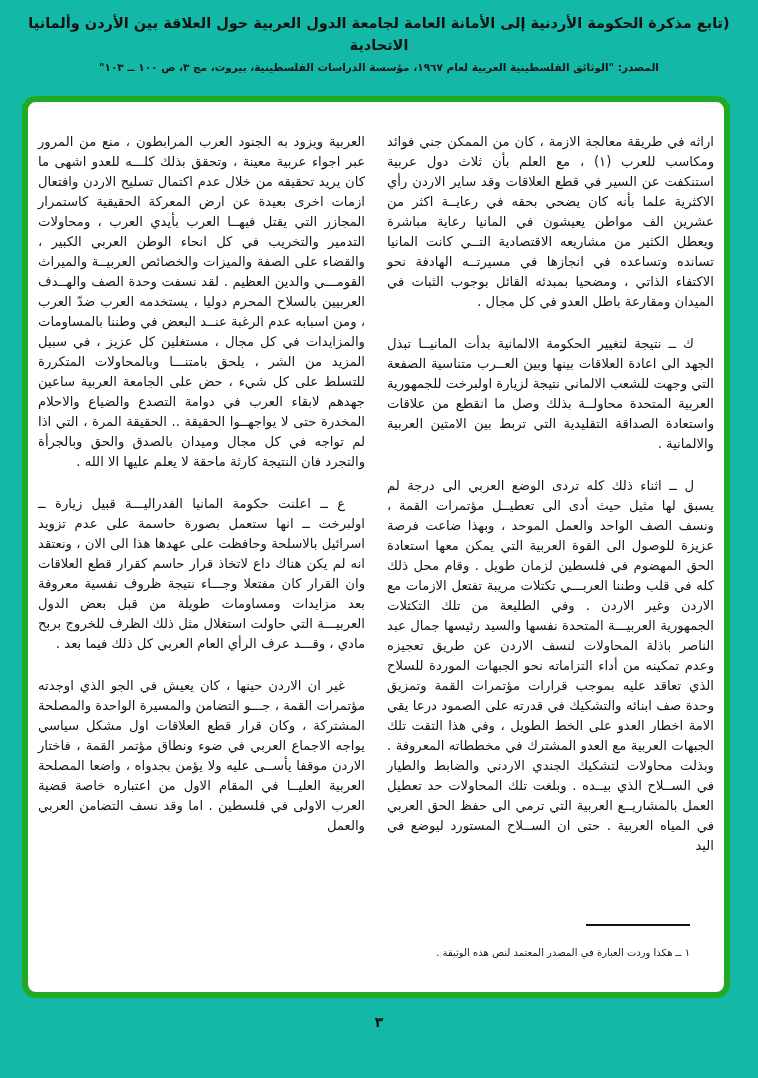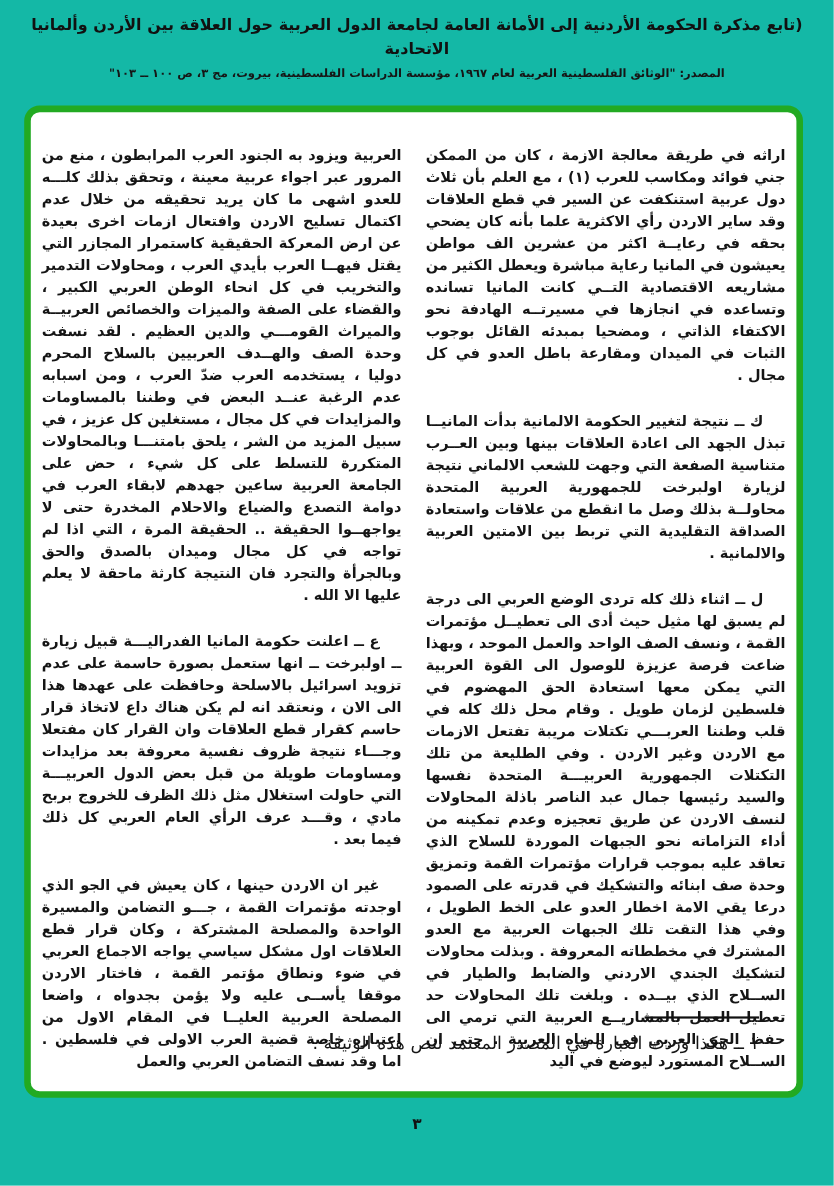--- a/index.html
+++ b/index.html
@@ -38,34 +38,34 @@
     padding:30px 10px 0 10px;
   }
   .col{
     width:332px;
     direction:rtl;
   }
   .col p{
     margin:0 0 22px 0;
     font-size:13.2px;
     line-height:20px;
-    font-weight:700;
+    font-weight:400;
     text-align:justify;
     text-justify:inter-word;
     color:#151515;
   }
   .col p.indent{ text-indent:20px; }
   .footnote-sep{
     position:absolute;bottom:66px;right:34px;
     width:104px;height:0;
     border-top:2px solid #111;
   }
   .footnote{
     position:absolute;bottom:34px;right:34px;
-    direction:rtl;font-size:16px;font-weight:500;
+    direction:rtl;font-size:10px;font-weight:500;
     color:#151515;
   }
   .page-number{
     position:absolute;top:1014px;left:0;width:100%;
     text-align:center;font-size:14px;font-weight:bold;
   }
 </style>
 </head>
 <body>
 

